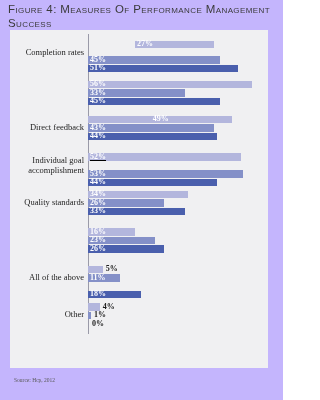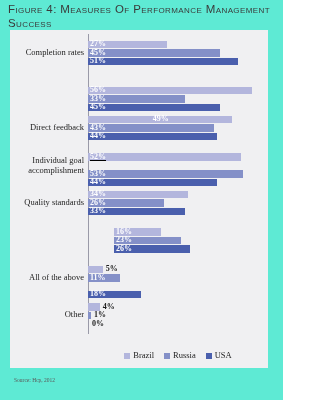--- a/index.html
+++ b/index.html
@@ -12,21 +12,21 @@
     height: 400px;
     font-family: "Liberation Serif", serif;
     position: relative;
     overflow: hidden;
   }
 
   #figure-root {
     width: 283px;
     height: 400px;
     position: relative;
-    background: #5eead4;
+    background: #c4b5fd;
     box-sizing: border-box;
   }
 
   
   #figure-title {
     position: absolute;
     left: 8px;
     top: 3px;
     width: 270px;
     font-family: "Liberation Sans", sans-serif;
@@ -164,39 +164,39 @@
   <div id="figure-title">Figure 4: Measures of Performance Management Success</div>
 
   <div id="chart-panel">
 
     <div id="axis-line"></div>
 
     <div id="plot-area">
         <div class="cat-group" style="position: absolute; left: 0px; top: 0px; height: 37.5px; width: 100%;">
           <div class="cat-label">Completion rates</div>
           <div style="position: absolute; left: 0px; top: 6.5px; width: 100%;">
-            <div class="bar-row" style="height: 7.5px; margin-bottom: 1px;">
+            <div class="bar-row" style="height: 7.5px; margin-bottom: 8px; padding-left: 47px;">
               <div class="bar" style="width: 79.2px; background: rgb(179, 182, 221); height: 7.5px;">
                 <span class="bar-value inside">27%</span>
               </div>
             </div>
             <div class="bar-row" style="height: 7.5px; margin-bottom: 1px;">
               <div class="bar" style="width: 132px; background: rgb(132, 144, 200); height: 7.5px;">
                 <span class="bar-value inside">45%</span>
               </div>
             </div>
             <div class="bar-row" style="height: 7.5px; margin-bottom: 0px;">
               <div class="bar" style="width: 149.6px; background: rgb(74, 95, 173); height: 7.5px;">
                 <span class="bar-value inside">51%</span>
               </div>
             </div>
           </div>
         </div>
         <div class="cat-group" style="position: absolute; left: 0px; top: 37.5px; height: 37.5px; width: 100%;">
-          <div style="position: absolute; left: 0px; top: 15px; width: 100%;">
+          <div style="position: absolute; left: 0px; top: 9px; width: 100%;">
             <div class="bar-row" style="height: 7.5px; margin-bottom: 1px;">
               <div class="bar" style="width: 164.267px; background: rgb(179, 182, 221); height: 7.5px;">
                 <span class="bar-value inside">56%</span>
               </div>
             </div>
             <div class="bar-row" style="height: 7.5px; margin-bottom: 1px;">
               <div class="bar" style="width: 96.8px; background: rgb(132, 144, 200); height: 7.5px;">
                 <span class="bar-value inside">33%</span>
               </div>
             </div>
@@ -261,21 +261,21 @@
               </div>
             </div>
             <div class="bar-row" style="height: 7.5px; margin-bottom: 0px;">
               <div class="bar" style="width: 96.8px; background: rgb(74, 95, 173); height: 7.5px;">
                 <span class="bar-value inside">33%</span>
               </div>
             </div>
           </div>
         </div>
         <div class="cat-group" style="position: absolute; left: 0px; top: 187.5px; height: 37.5px; width: 100%;">
-          <div style="position: absolute; left: 0px; top: 6.5px; width: 100%; padding-left: 26px;">
+          <div style="position: absolute; left: 0px; top: 6.5px; width: 100%;">
             <div class="bar-row" style="height: 7.5px; margin-bottom: 1px;">
               <div class="bar" style="width: 46.9333px; background: rgb(179, 182, 221); height: 7.5px;">
                 <span class="bar-value inside">16%</span>
               </div>
             </div>
             <div class="bar-row" style="height: 7.5px; margin-bottom: 1px;">
               <div class="bar" style="width: 67.4667px; background: rgb(132, 144, 200); height: 7.5px;">
                 <span class="bar-value inside">23%</span>
               </div>
             </div>
@@ -321,30 +321,16 @@
             </div>
             <div class="bar-row" style="height: 7.5px; margin-bottom: 0px;">
               <div class="bar" style="width: 0px; background: transparent; height: 7.5px;">
                 <span class="bar-value outside">0%</span>
               </div>
             </div>
           </div>
         </div>
       </div>
 
-    <div id="legend">
-        <div class="legend-item">
-          <span class="legend-swatch" style="background: rgb(179, 182, 221);"></span>
-          <span class="legend-text">Brazil</span>
-        </div>
-        <div class="legend-item">
-          <span class="legend-swatch" style="background: rgb(132, 144, 200);"></span>
-          <span class="legend-text">Russia</span>
-        </div>
-        <div class="legend-item">
-          <span class="legend-swatch" style="background: rgb(74, 95, 173);"></span>
-          <span class="legend-text">USA</span>
-        </div>
-      </div>
   </div>
 
   <div id="source-note">Source: Hcp, 2012</div>
 </div>
 
 </body></html>

